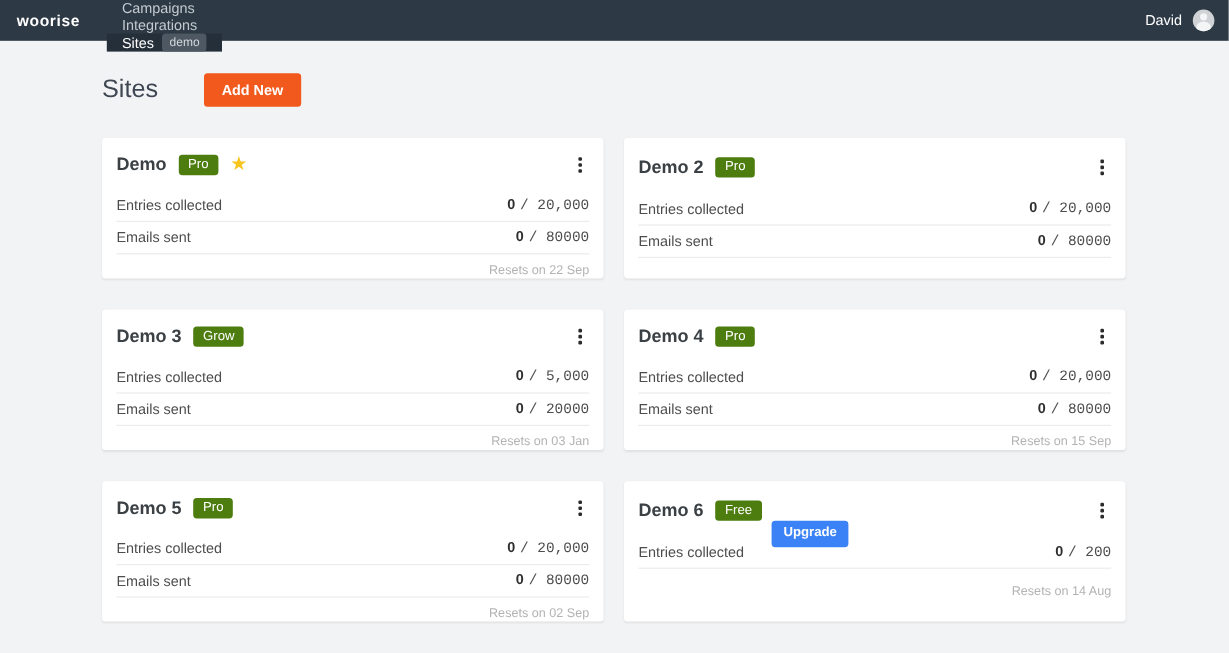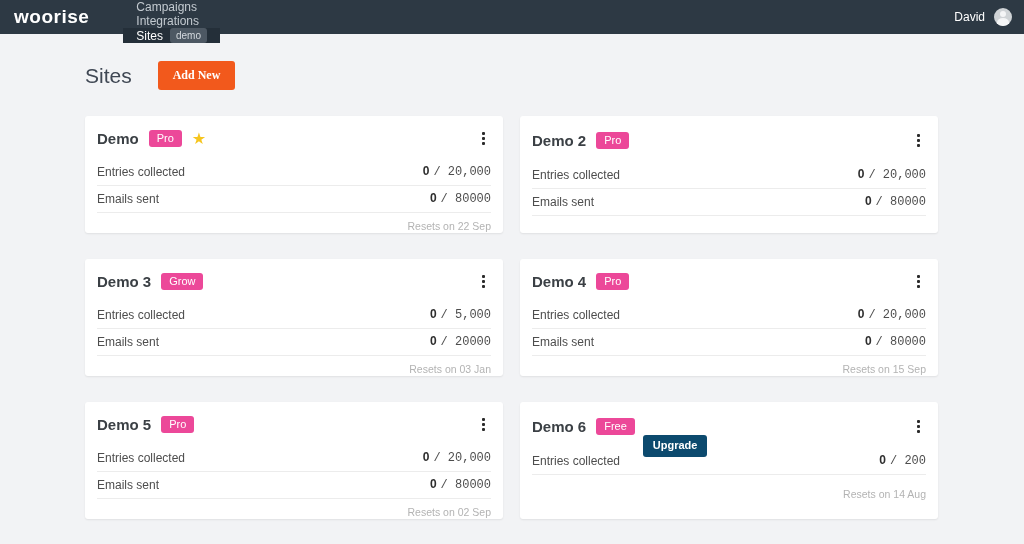--- a/index.html
+++ b/index.html
@@ -13,25 +13,25 @@
   
   .navbar {
     height: 34px;
     background: #2d3944;
     display: flex;
     align-items: stretch;
     padding-left: 14px;
   }
   .logo {
     color: #ffffff;
-    font-size: 19px;
+    font-size: 13px;
     font-weight: 700;
     letter-spacing: 0.5px;
     align-self: center;
-    margin-right: 34px;
+    margin-right: 22px;
     text-transform: lowercase;
   }
   .nav-items { display: flex; align-items: flex-start; flex-direction: column; }
   .nav-item {
     display: flex;
     align-items: center;
     padding: 0 13px;
     font-size: 12px;
     color: #c3cad0;
     cursor: pointer;
@@ -88,25 +88,25 @@
     display: flex;
     align-items: center;
     margin-bottom: 26px;
   }
   .page-title {
     font-size: 21px;
     font-weight: 500;
     color: #3f4753;
   }
   .add-new-btn {
-    margin-left: 26px;
+    margin-left: 38px;
     background: #f2591c;
     color: #ffffff;
     border: none;
-    font-family: Liberation Serif, serif;
+    font-family: Liberation Sans, sans-serif;
     font-size: 12px;
     font-weight: 700;
     padding: 7px 15px;
     border-radius: 3px;
     cursor: pointer;
   }
 
   
   .cards {
     display: grid;
@@ -129,37 +129,37 @@
     height: 24px;
     margin-bottom: 10px;
   }
   .card-title {
     font-size: 15px;
     font-weight: 700;
     color: #3b4045;
     cursor: pointer;
   }
   .plan-badge {
-    background: #ec4899;
+    background: #4d7c0f;
     color: #ffffff;
     font-size: 11px;
     padding: 3px 8px;
     border-radius: 3px;
     margin-left: 10px;
     line-height: 1;
   }
   .star-icon {
     color: #f6c51e;
     font-size: 16px;
     margin-left: 10px;
     line-height: 1;
     cursor: pointer;
   }
   .upgrade-btn {
-    background: #0c4a6e;
+    background: #3b82f6;
     color: #ffffff;
     border: none;
     font-family: "Liberation Sans", sans-serif;
     font-size: 11px;
     font-weight: 700;
     padding: 4px 10px;
     border-radius: 3px;
     margin-left: 8px;
     cursor: pointer;
     line-height: 1.2;

